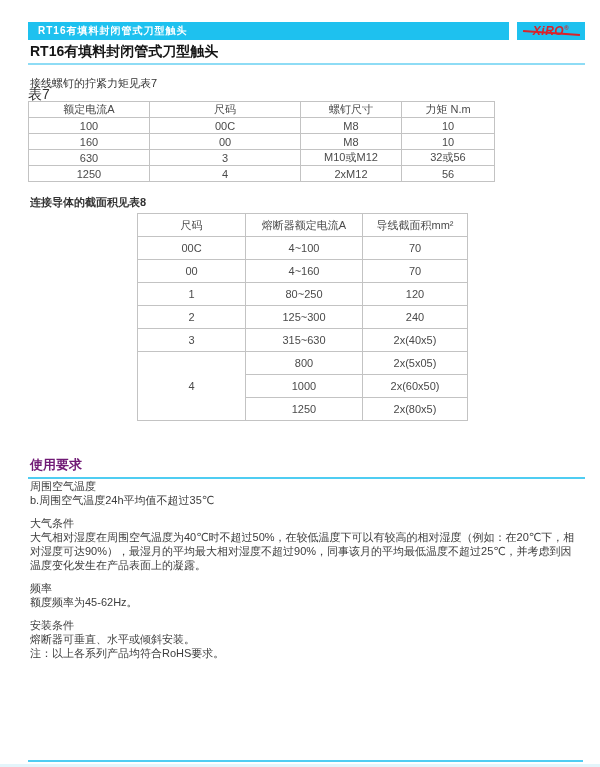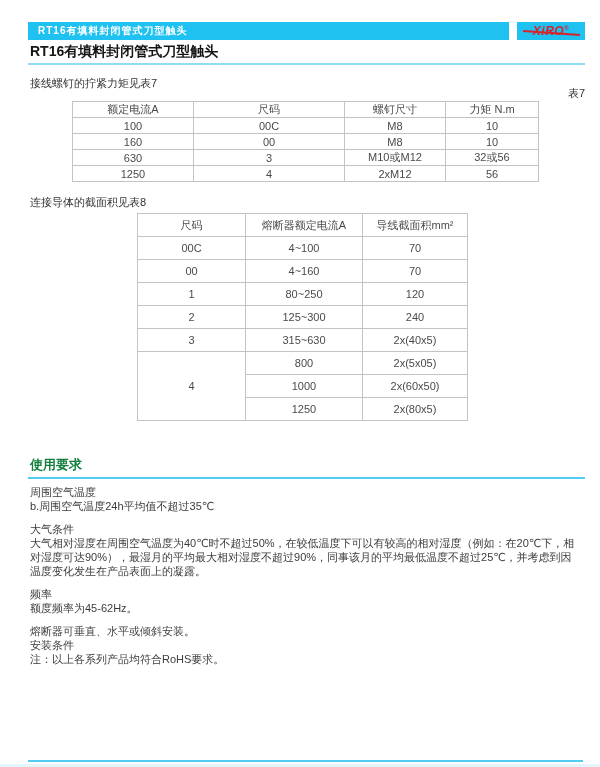--- a/index.html
+++ b/index.html
@@ -21,35 +21,35 @@
     display:flex;align-items:center;padding-left:10px;letter-spacing:1px;}
   .logo-box{width:68px;background:var(--accent);position:relative;display:flex;align-items:center;justify-content:center;}
   .logo-text{color:var(--logo-red);font-weight:bold;font-style:italic;font-size:12px;letter-spacing:.5px;position:relative;line-height:1;}
   .logo-reg{font-size:6px;vertical-align:super;font-style:normal;}
   .logo-strike{position:absolute;left:6px;right:5px;top:10px;height:2px;background:var(--logo-red);transform:rotate(4deg);}
   
   .main{position:absolute;top:44px;left:28px;right:15px;}
   .page-title{font-size:14px;font-weight:bold;color:#151515;line-height:15px;
     padding:0 0 4px 2px;border-bottom:2px solid var(--rule-light);}
   .intro-row{position:relative;height:28px;margin-top:8px;}
-  .intro-row.tight{height:21px;margin-top:10px;}
+  .intro-row.tight{height:21px;margin-top:10px;font-weight:bold;}
   .intro-text{position:absolute;left:2px;top:3px;font-size:11px;color:#333;}
-  .table-caption{position:absolute;left:0;right:0;top:13px;text-align:right;font-size:11px;color:#333;}
+  .table-caption{position:absolute;left:0;right:0;top:13px;text-align:left;font-size:14px;color:#333;}
   .intro-row.tight .table-caption{top:8px;}
   
   .tbl{border-collapse:collapse;table-layout:fixed;font-size:11px;color:#4a4a4a;text-align:center;}
   .tbl th,.tbl td{border:1px solid var(--tbl-border);font-weight:normal;padding:0 2px;}
-  .t7{width:466px;margin-left:44px;}
+  .t7{width:466px;}
   .t7 tr{height:16px;}
   .t8{width:330px;margin-left:109px;}
   .t8 tr{height:23px;}
   
-  .usage-heading{margin-top:36px;font-size:13px;font-weight:bold;color:#15803d;line-height:16px;
+  .usage-heading{margin-top:36px;font-size:13px;font-weight:bold;color:#701a75;line-height:16px;
     padding:0 0 4px 2px;border-bottom:2px solid var(--rule-bright);}
-  .usage-blocks{margin-top:6px;padding-left:2px;padding-right:4px;font-size:11px;line-height:14px;color:#3c3c3c;}
+  .usage-blocks{padding-left:2px;padding-right:4px;font-size:11px;line-height:14px;color:#3c3c3c;}
   .usage-block{margin-bottom:9px;}
   
   .bottom-line{position:absolute;left:28px;right:17px;bottom:5px;height:2px;background:var(--rule-bright);}
   .bottom-strip{position:absolute;left:0;right:0;bottom:0;height:3px;background:#e3f5fb;}
 </style>
 </head>
 <body>
 
 <div class="header-row">
   <div class="header-bar">
@@ -173,21 +173,21 @@
       </div>
       <div class="usage-block">
         <div>大气条件</div>
         <div>大气相对湿度在周围空气温度为40℃时不超过50%，在较低温度下可以有较高的相对湿度（例如：在20℃下，相对湿度可达90%），最湿月的平均最大相对湿度不超过90%，同事该月的平均最低温度不超过25℃，并考虑到因温度变化发生在产品表面上的凝露。</div>
       </div>
       <div class="usage-block">
         <div>频率</div>
         <div>额度频率为45-62Hz。</div>
       </div>
       <div class="usage-block">
+        <div>安装条件</div>
         <div>熔断器可垂直、水平或倾斜安装。</div>
-        <div>安装条件</div>
         <div>注：以上各系列产品均符合RoHS要求。</div>
       </div>
     </div>
 </div>
 
 <div class="bottom-line"></div>
 <div class="bottom-strip"></div>
 
 </body></html>

